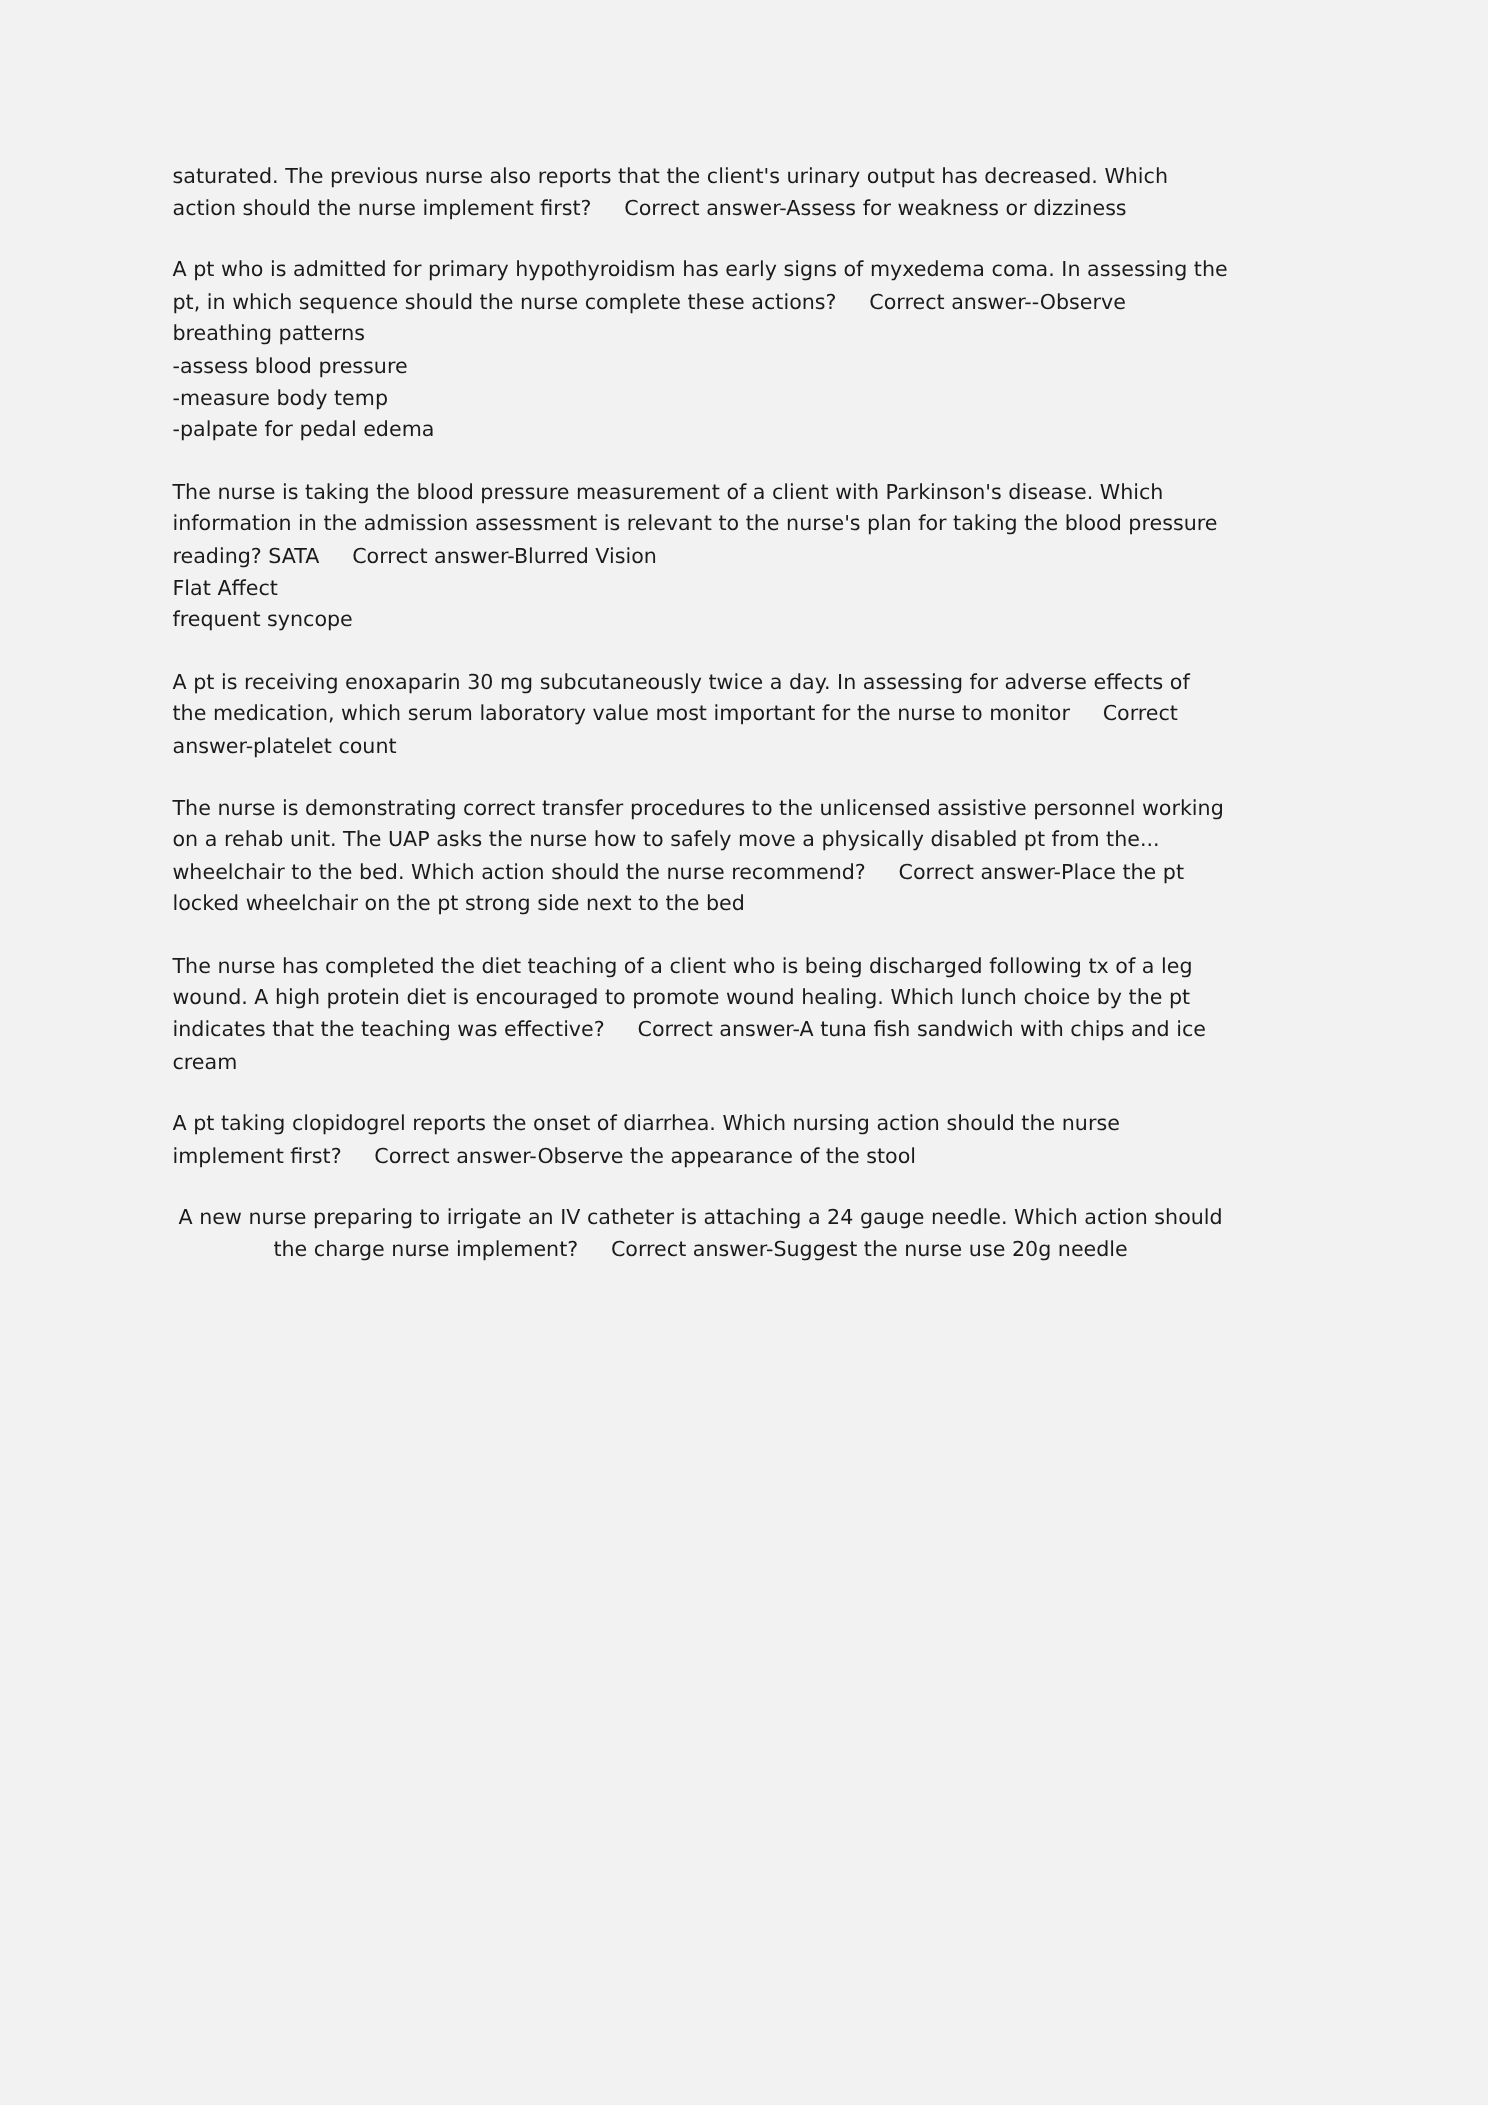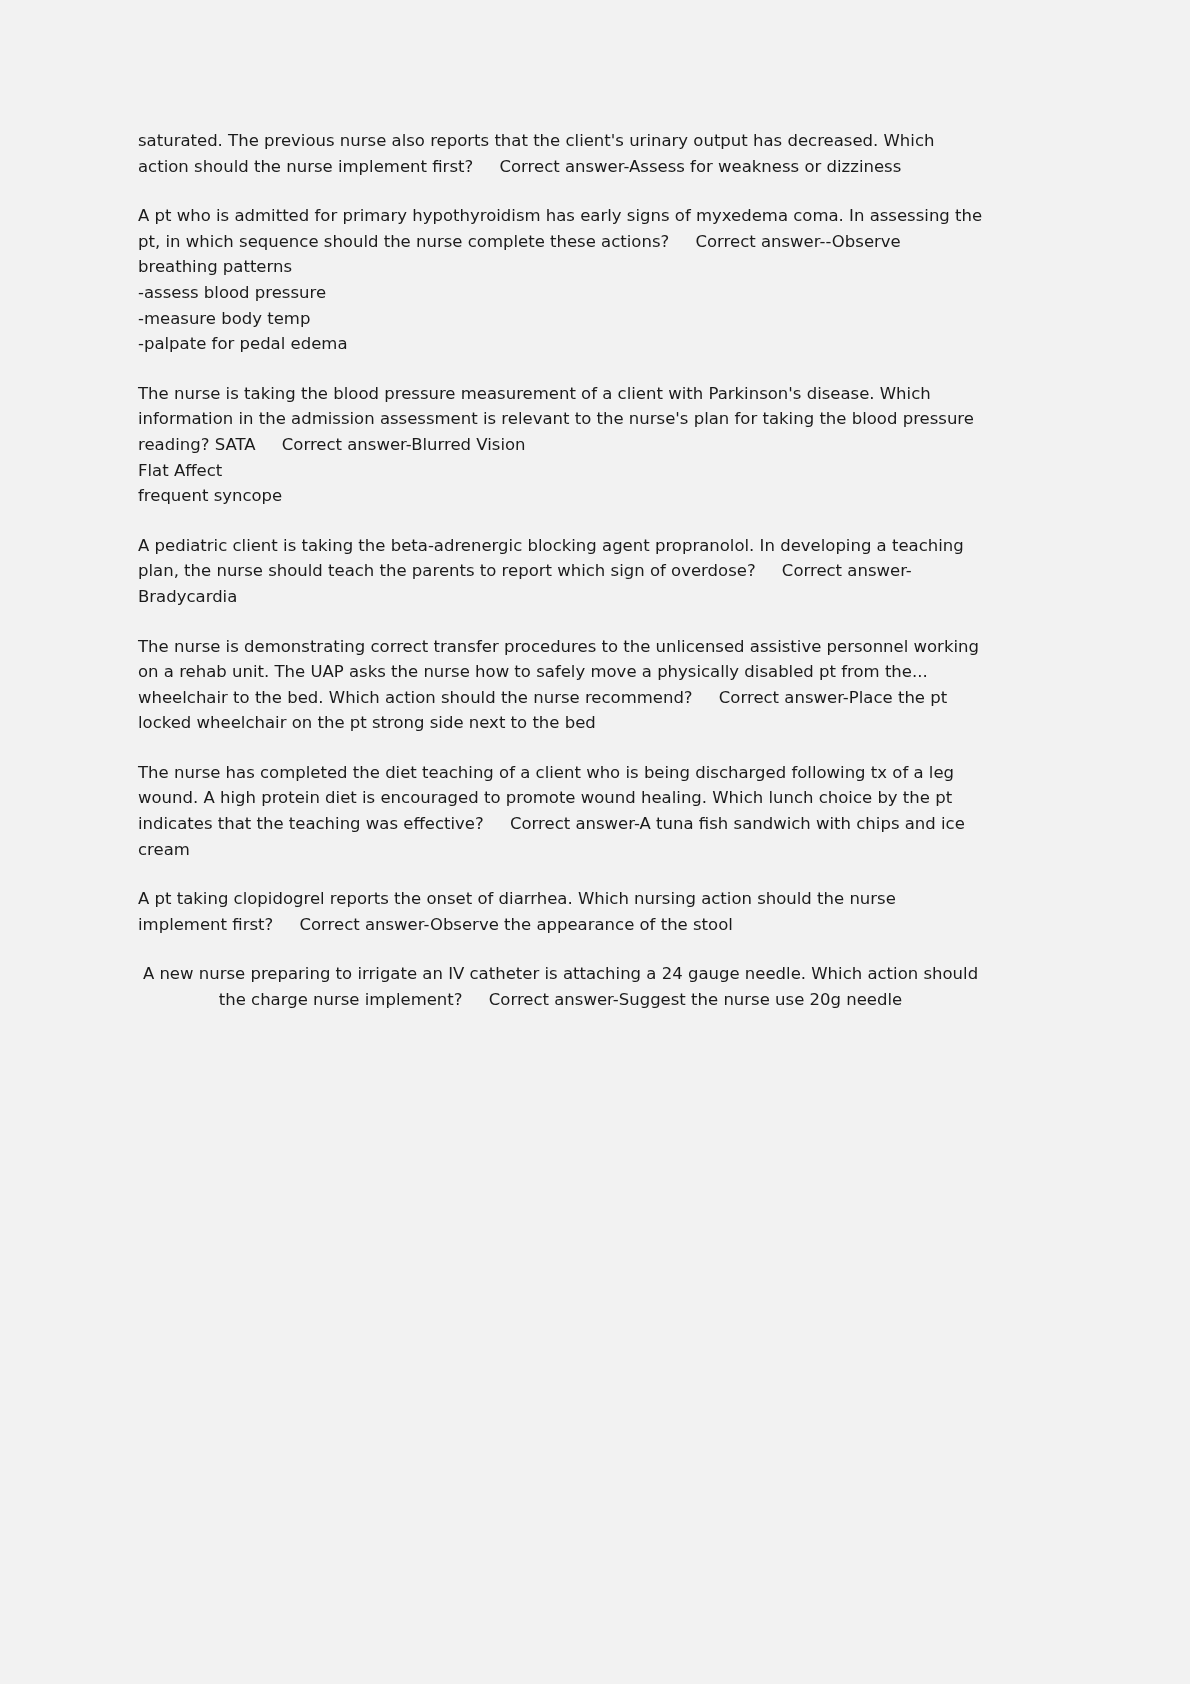--- a/index.html
+++ b/index.html
@@ -44,19 +44,19 @@
 <div class="page">
   <div class="doc-body">
     <p class="para">saturated. The previous nurse also reports that the client's urinary output has decreased. Which action should the nurse implement first?     Correct answer-Assess for weakness or dizziness</p>
     <p class="para">A pt who is admitted for primary hypothyroidism has early signs of myxedema coma. In assessing the pt, in which sequence should the nurse complete these actions?     Correct answer--Observe breathing patterns
 -assess blood pressure
 -measure body temp
 -palpate for pedal edema</p>
     <p class="para">The nurse is taking the blood pressure measurement of a client with Parkinson's disease. Which information in the admission assessment is relevant to the nurse's plan for taking the blood pressure reading? SATA     Correct answer-Blurred Vision
 Flat Affect
 frequent syncope</p>
-    <p class="para">A pediatric client is taking the beta-adrenergic blocking agent propranolol. In developing a teaching plan, the nurse should teach the parents to report which sign of overdose?     Correct answer-Bradycardia</p>
+    <p class="para">A pt is receiving enoxaparin 30 mg subcutaneously twice a day. In assessing for adverse effects of the medication, which serum laboratory value most important for the nurse to monitor     Correct answer-platelet count</p>
     <p class="para">The nurse is demonstrating correct transfer procedures to the unlicensed assistive personnel working on a rehab unit. The UAP asks the nurse how to safely move a physically disabled pt from the... wheelchair to the bed. Which action should the nurse recommend?     Correct answer-Place the pt locked wheelchair on the pt strong side next to the bed</p>
     <p class="para">The nurse has completed the diet teaching of a client who is being discharged following tx of a leg wound. A high protein diet is encouraged to promote wound healing. Which lunch choice by the pt indicates that the teaching was effective?     Correct answer-A tuna fish sandwich with chips and ice cream</p>
     <p class="para">A pt taking clopidogrel reports the onset of diarrhea. Which nursing action should the nurse implement first?     Correct answer-Observe the appearance of the stool</p>
     <p class="para">A new nurse preparing to irrigate an IV catheter is attaching a 24 gauge needle. Which action should the charge nurse implement?     Correct answer-Suggest the nurse use 20g needle</p>
   </div>
 </div>
 
 </body></html>

